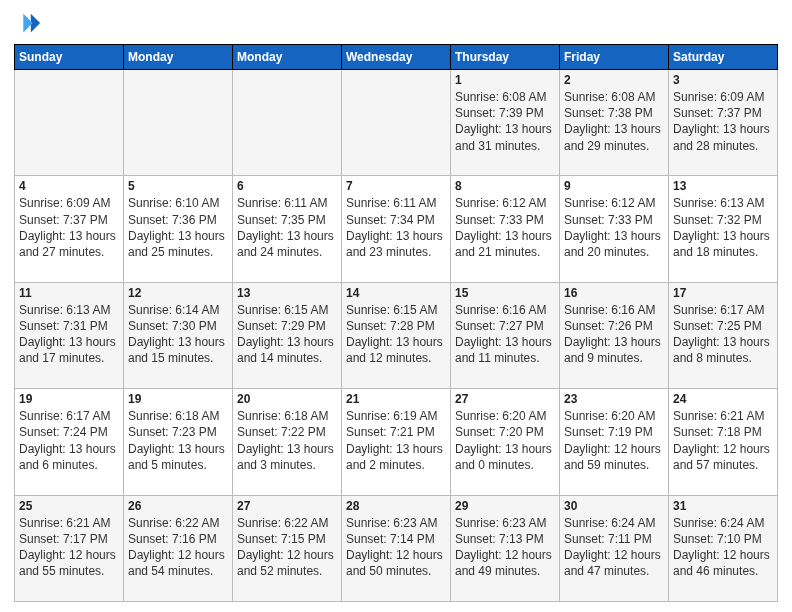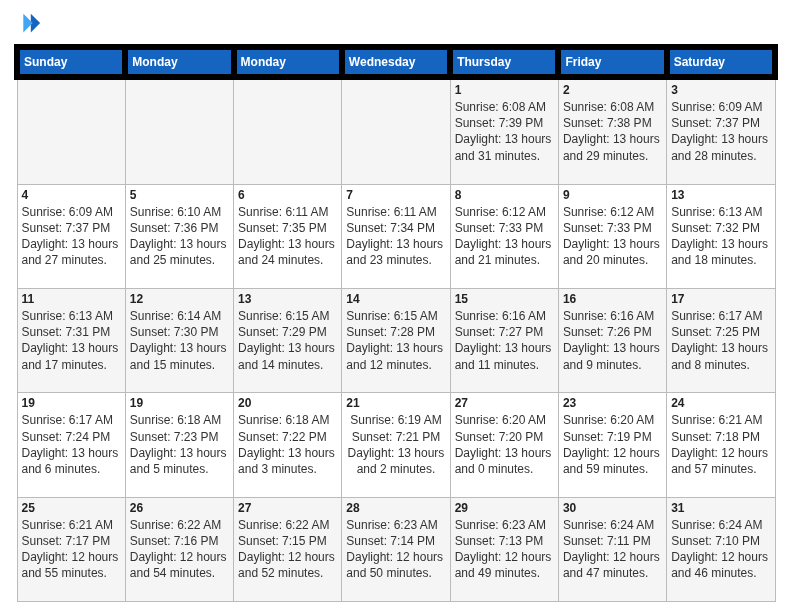--- a/index.html
+++ b/index.html
@@ -58,21 +58,21 @@
       flex: 1;
       font-size: 10.5px;
     }
     .calendar thead th {
       background-color: #1565c0;
       color: #fff;
       padding: 5px 4px;
       text-align: left;
       font-weight: bold;
       font-size: 12px;
-      border: 6px solid #000000;
+      border: 1px solid #000000;
     }
     .calendar tbody td {
       border: 1px solid #bbb;
       vertical-align: top;
       padding: 3px 4px;
       width: 14.28%;
       min-height: 70px;
       height: 84px;
     }
     .calendar tbody tr:nth-child(odd) td {
@@ -257,21 +257,21 @@
 Daylight: 13 hours and 5 minutes.</div>
           </td>
           <td>
             <span class="day-num">20</span>
             <div class="day-info" style="white-space: pre-line;">Sunrise: 6:18 AM
 Sunset: 7:22 PM
 Daylight: 13 hours and 3 minutes.</div>
           </td>
           <td>
             <span class="day-num">21</span>
-            <div class="day-info" style="white-space: pre-line; text-align: center;">Sunrise: 6:19 AM
+            <div class="day-info" style="white-space: pre-line;">Sunrise: 6:19 AM
 Sunset: 7:21 PM
 Daylight: 13 hours and 2 minutes.</div>
           </td>
           <td>
             <span class="day-num">27</span>
             <div class="day-info" style="white-space: pre-line;">Sunrise: 6:20 AM
 Sunset: 7:20 PM
 Daylight: 13 hours and 0 minutes.</div>
           </td>
           <td>

